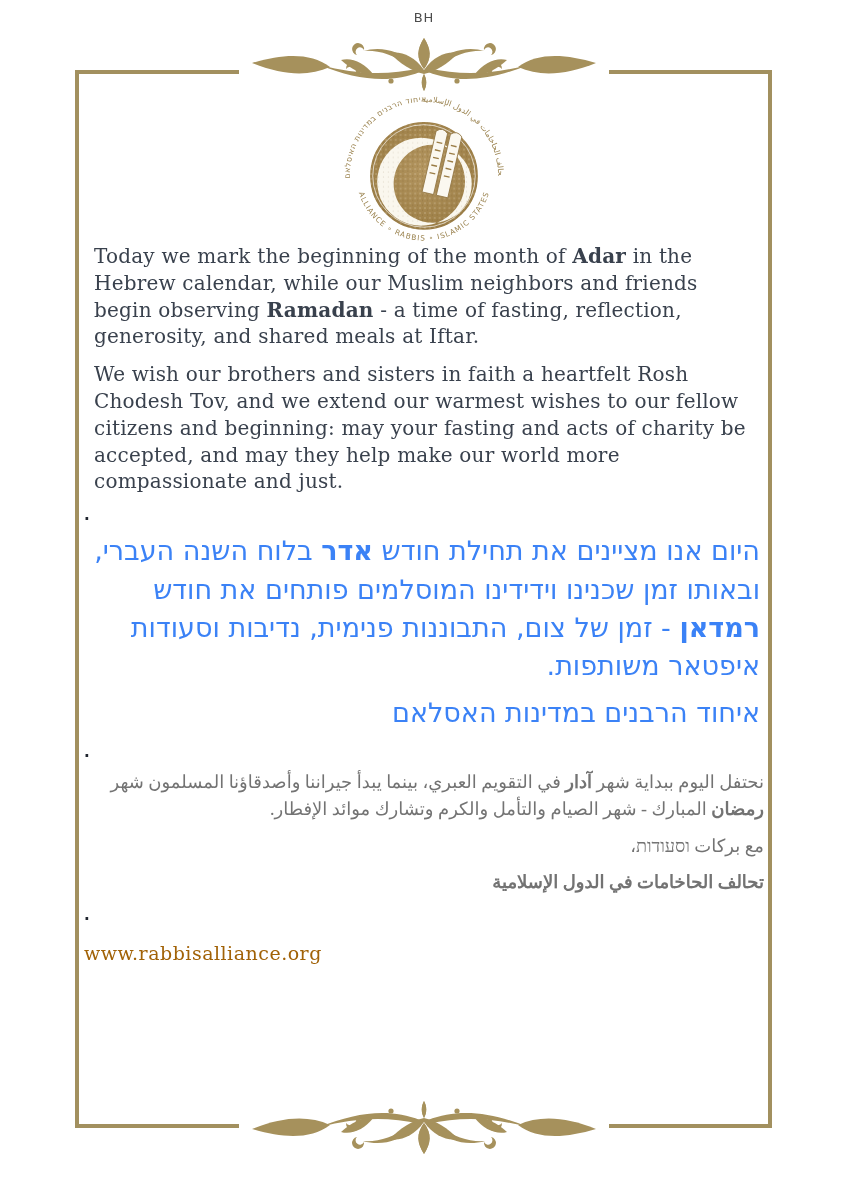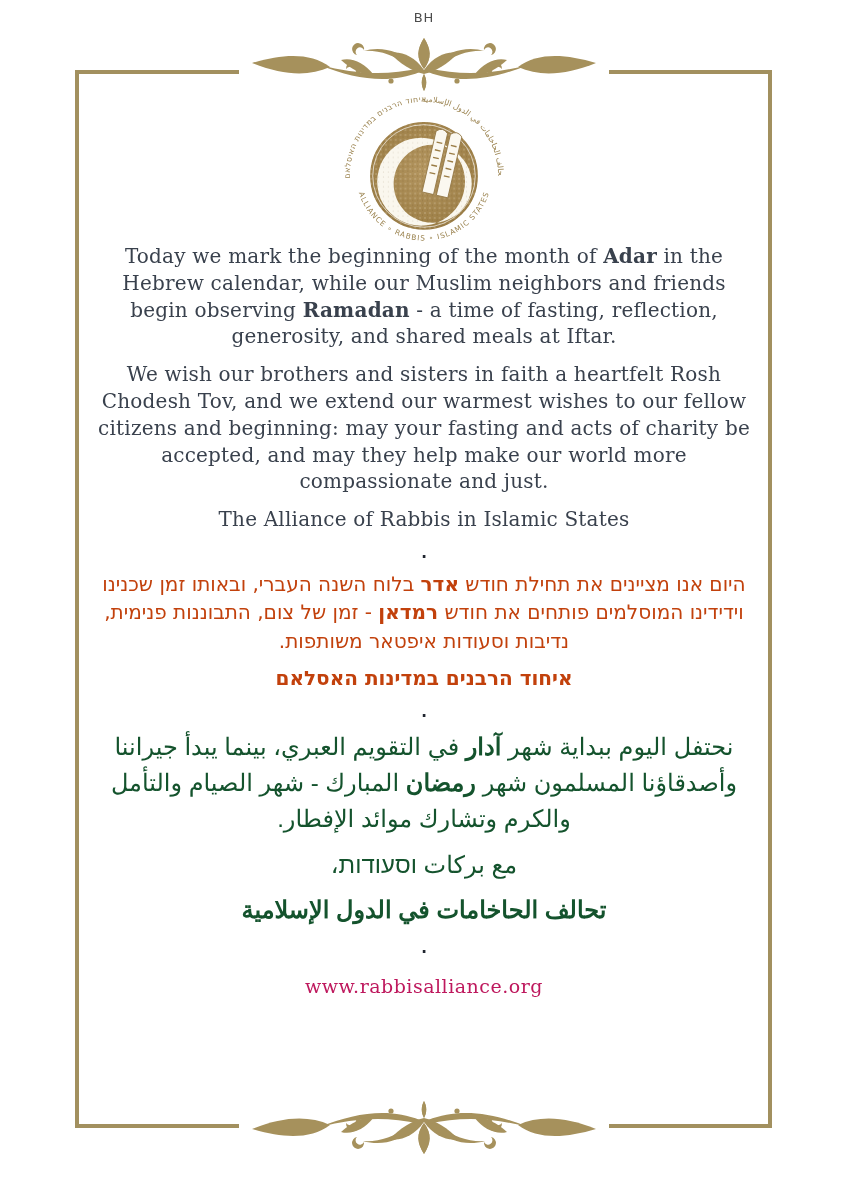--- a/index.html
+++ b/index.html
@@ -7,35 +7,35 @@
           font-family:"DejaVu Serif", serif;}
   .bh{position:absolute;top:10px;left:0;right:0;text-align:center;
       font-family:"DejaVu Sans", sans-serif;font-size:13px;letter-spacing:1px;color:#4c4c4c;}
   .frame{position:absolute;left:75px;top:70px;width:689px;height:1050px;
          border:4px solid #a2905f;}
   .flourish{position:absolute;left:50%;transform:translateX(-50%);background:#ffffff;line-height:0;}
   .flourish.top{top:34px;}
   .flourish.bottom{top:1098px;}
   .flourish.bottom svg{transform:scaleY(-1);}
   .logo{position:absolute;top:90px;left:50%;transform:translateX(-50%);line-height:0;}
-  .content{position:absolute;left:84px;right:84px;top:243px;text-align:center;color:#39414d;}
+  .content{position:absolute;left:84px;right:84px;top:243px;color:#39414d;}
   .en{font-size:20px;line-height:1.34;letter-spacing:.2px;}
   .en p{margin:0 auto 11px auto;max-width:660px;}
   .closing{margin-top:14px;margin-bottom:0;}
   .sig{margin-top:16px;margin-bottom:0;}
   .sep{font-family:"DejaVu Sans", sans-serif;font-size:15px;font-weight:700;color:#20262f;
        margin:10px 0 8px 0;line-height:1.2;}
-  .he{direction:rtl;font-family:"DejaVu Sans", sans-serif;font-size:20px;line-height:1.42;color:#c2410c;}
+  .he{direction:rtl;font-family:"DejaVu Sans", sans-serif;font-size:27px;line-height:1.42;color:#3b82f6;}
   .he p{margin:0 auto 9px auto;max-width:672px;}
-  .he .sig{font-weight:700;}
-  .ar{direction:rtl;font-family:Liberation Sans, sans-serif;font-size:24px;line-height:1.52;color:#14532d;}
+  .he .sig{font-weight:400;}
+  .ar{direction:rtl;font-family:Liberation Serif, serif;font-size:18px;line-height:1.52;color:#737373;}
   .ar p{margin:0 auto 9px auto;max-width:680px;}
   .ar .sig{font-weight:700;}
   .b{font-weight:700;}
-  .website{display:inline-block;margin-top:10px;font-size:19px;letter-spacing:.5px;color:#be185d;
+  .website{display:inline-block;margin-top:10px;font-size:19px;letter-spacing:.5px;color:#a16207;
            text-decoration:none;}
 </style>
 </head>
 <body>
 
 <div class="canvas">
 
   <div class="bh">BH</div>
 
   <div class="frame"></div>
@@ -109,21 +109,20 @@
       </text>
     </svg>
   </div>
 
   <div class="content">
 
     
     <div class="en">
       <p><span>Today we mark the beginning of the month of </span><span class="b">Adar</span><span> in the Hebrew calendar, while our Muslim neighbors and friends begin observing </span><span class="b">Ramadan</span><span> - a time of fasting, reflection, generosity, and shared meals at Iftar.</span></p>
       <p><span>We wish our brothers and sisters in faith a heartfelt Rosh Chodesh Tov, and we extend our warmest wishes to our fellow citizens and beginning: may your fasting and acts of charity be accepted, and may they help make our world more compassionate and just.</span></p>
-      <p class="sig">The Alliance of Rabbis in Islamic States</p>
     </div>
 
     <div class="sep">.</div>
 
     
     <div class="he">
       <p><span>היום אנו מציינים את תחילת חודש </span><span class="b">אדר</span><span> בלוח השנה העברי, ובאותו זמן שכנינו וידידינו המוסלמים פותחים את חודש </span><span class="b">רמדאן</span><span> - זמן של צום, התבוננות פנימית, נדיבות וסעודות איפטאר משותפות.</span></p>
       <p class="sig">איחוד הרבנים במדינות האסלאם</p>
     </div>
 

